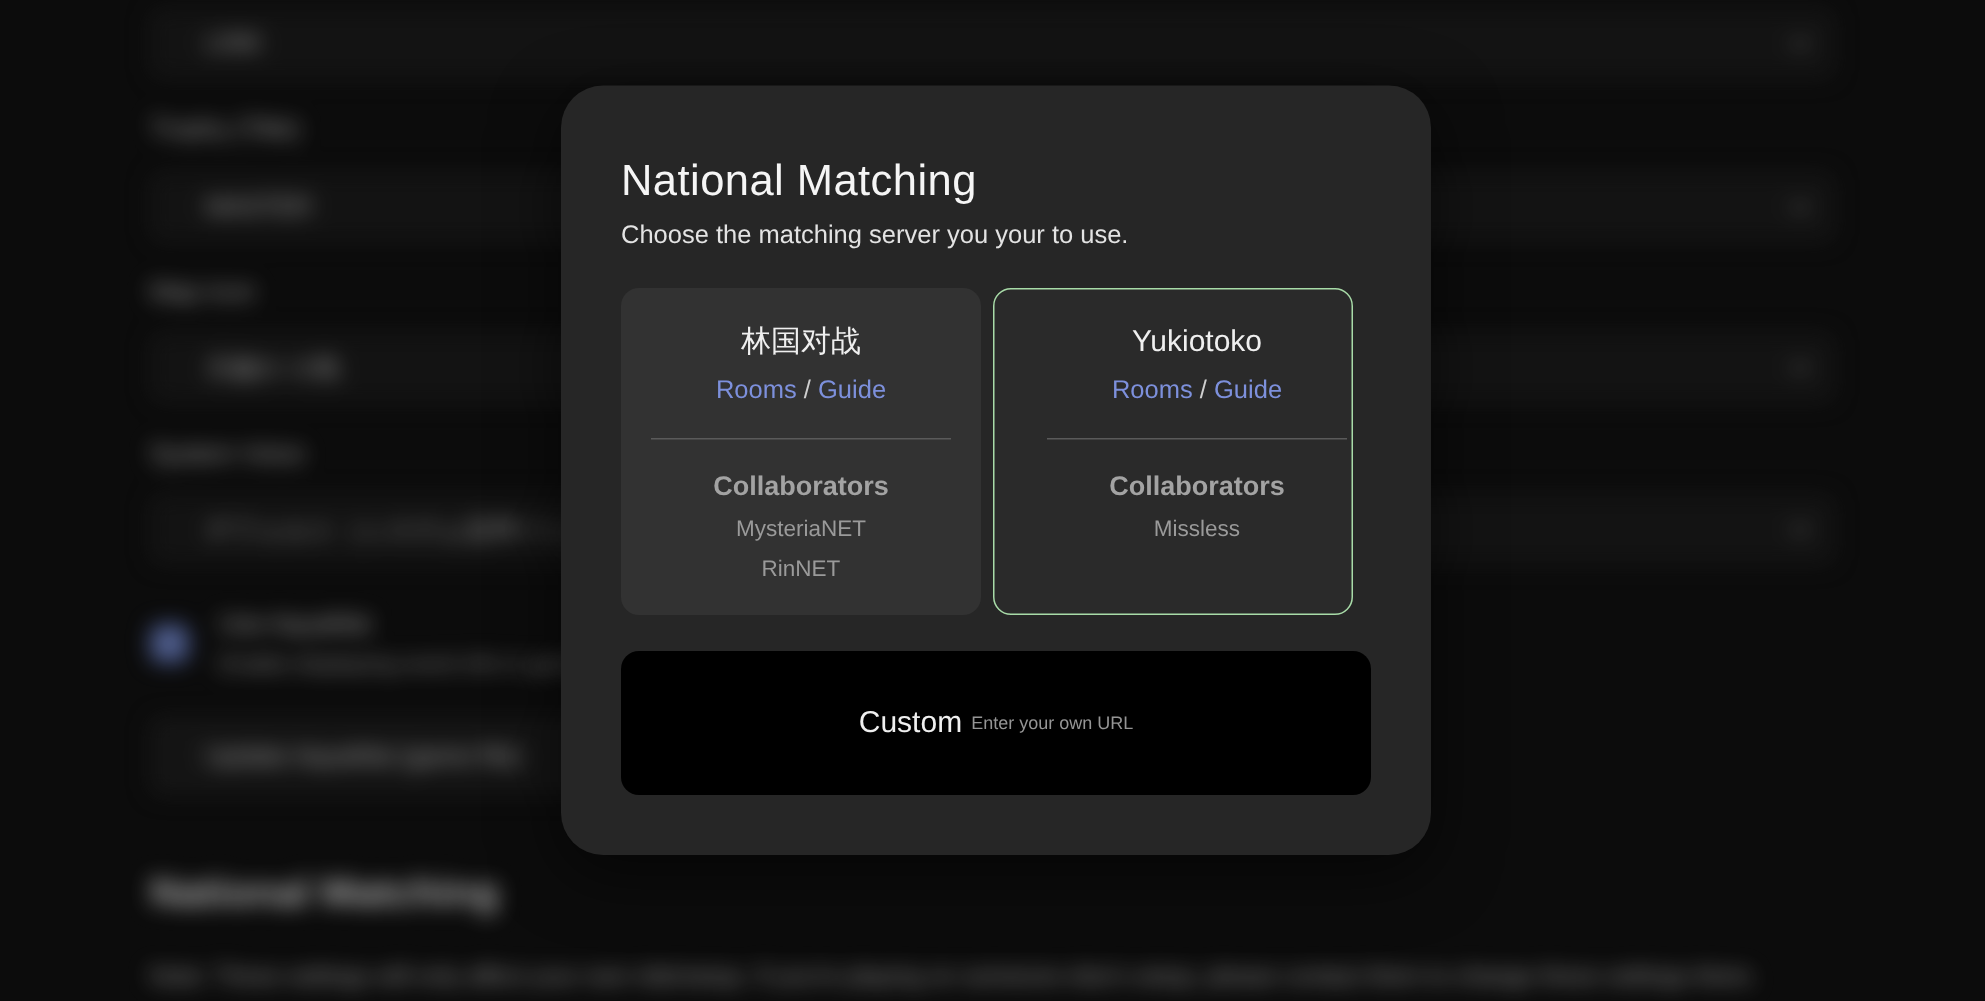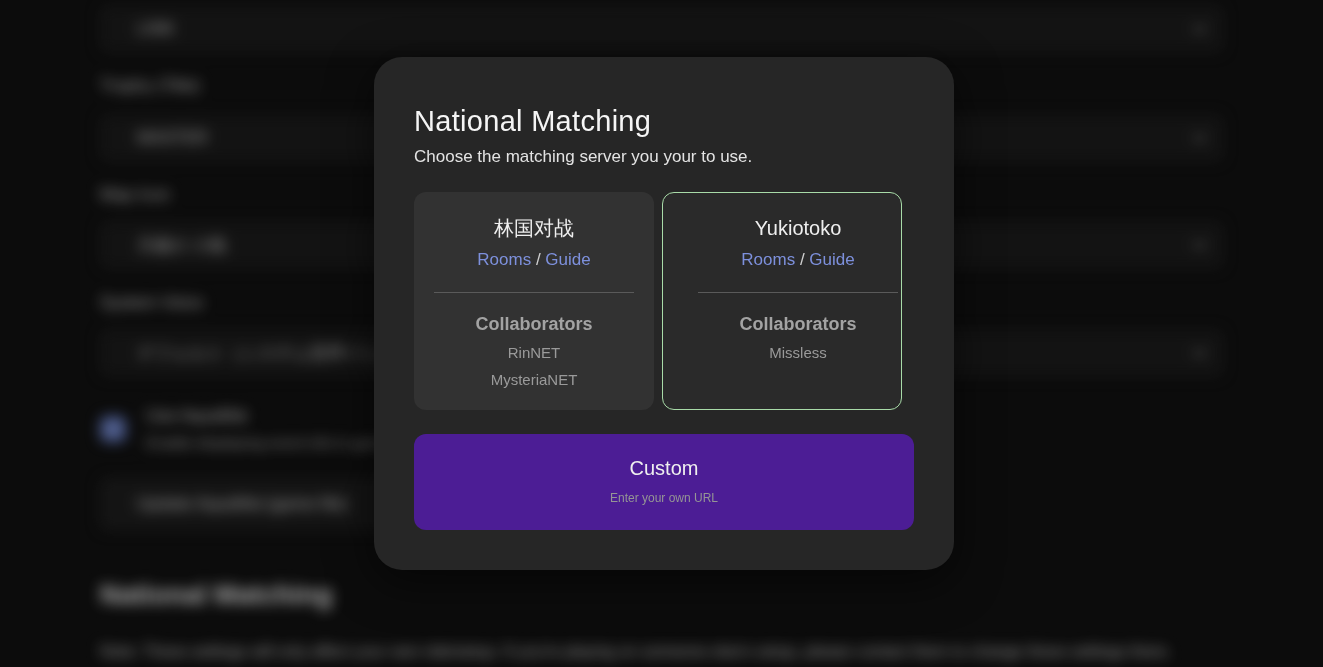--- a/index.html
+++ b/index.html
@@ -59,22 +59,22 @@
   .server-name { color:#efefef; font-size:20px; font-weight:500; line-height:24px; }
   .server-links { margin-top:9px; font-size:17px; line-height:22px; }
   .server-links a { color:#7d90dc; text-decoration:none; }
   .server-links .sep { color:#cfcfcf; }
   .card-divider { width:200px; border:none; border-top:1px solid #5a5a5a; margin:21px auto 0 auto; }
   .collab-heading { margin-top:20px; color:#a3a3a3; font-size:18px; font-weight:700; line-height:22px; }
   .collab-list { margin-top:4px; }
   .collab-name { color:#9a9a9a; font-size:15px; line-height:27px; }
 
   .custom-card {
-    margin-top:24px; width:500px; height:96px; border-radius:12px; background:#4c1d95;
-    display:flex; flex-direction:column; align-items:center; justify-content:center;
+    margin-top:24px; width:500px; height:96px; border-radius:12px; background:#000000;
+    display:flex; flex-direction:row; align-items:center; justify-content:center;
     gap:6px; cursor:pointer;
   }
   .custom-title { color:#efefef; font-size:20px; font-weight:500; line-height:26px; }
   .custom-sub { color:#959595; font-size:12px; line-height:22px; }
 </style>
 </head>
 <body>
 
 <div class="stage">
 
@@ -124,22 +124,22 @@
       <div class="server-card">
         <div class="server-name">林国对战</div>
         <div class="server-links">
           <a href="#">Rooms</a>
           <span class="sep">/</span>
           <a href="#">Guide</a>
         </div>
         <hr class="card-divider">
         <div class="collab-heading">Collaborators</div>
         <div class="collab-list">
+          <div class="collab-name">MysteriaNET</div>
           <div class="collab-name">RinNET</div>
-          <div class="collab-name">MysteriaNET</div>
         </div>
       </div>
 
       <div class="server-card selected">
         <div class="server-name">Yukiotoko</div>
         <div class="server-links">
           <a href="#">Rooms</a>
           <span class="sep">/</span>
           <a href="#">Guide</a>
         </div>

